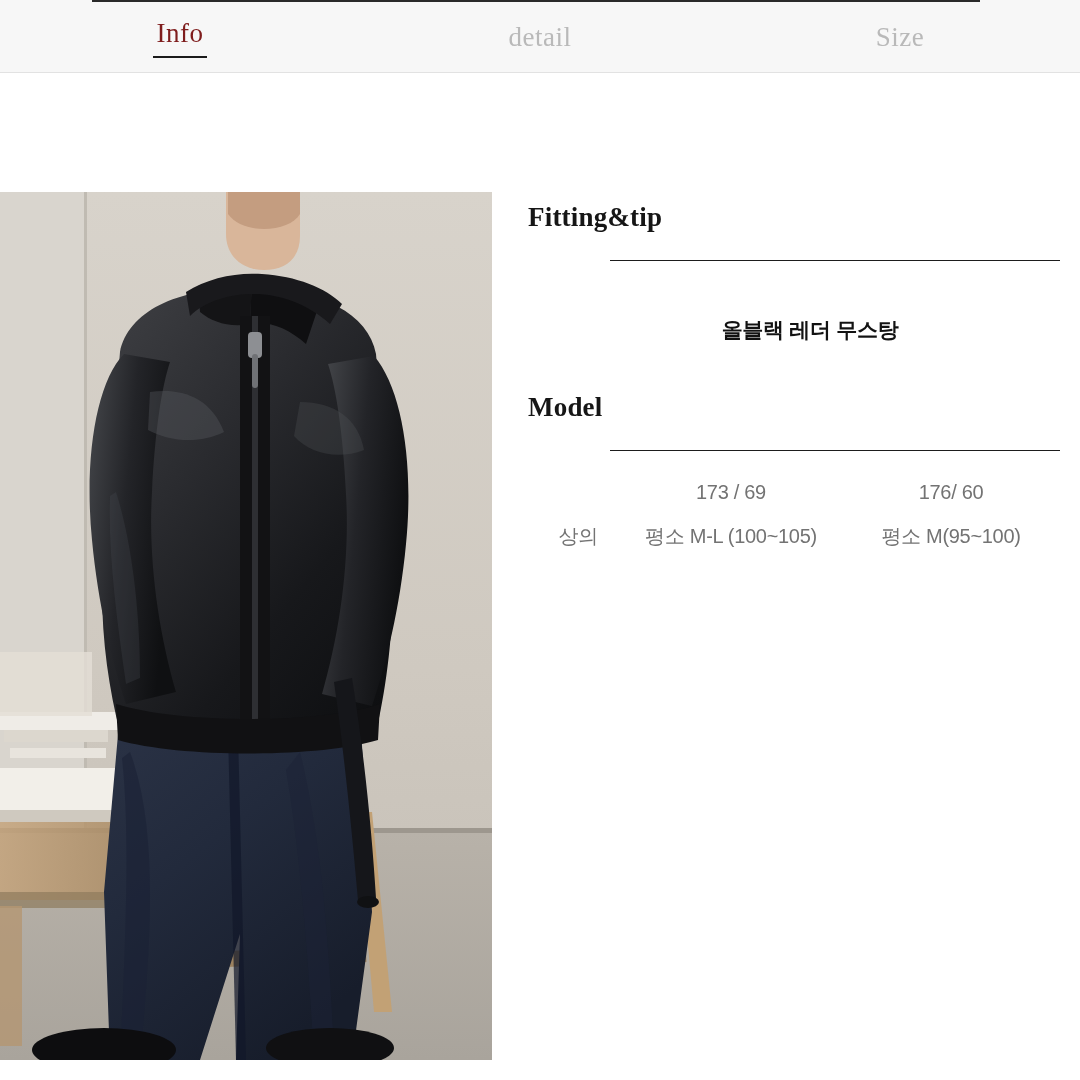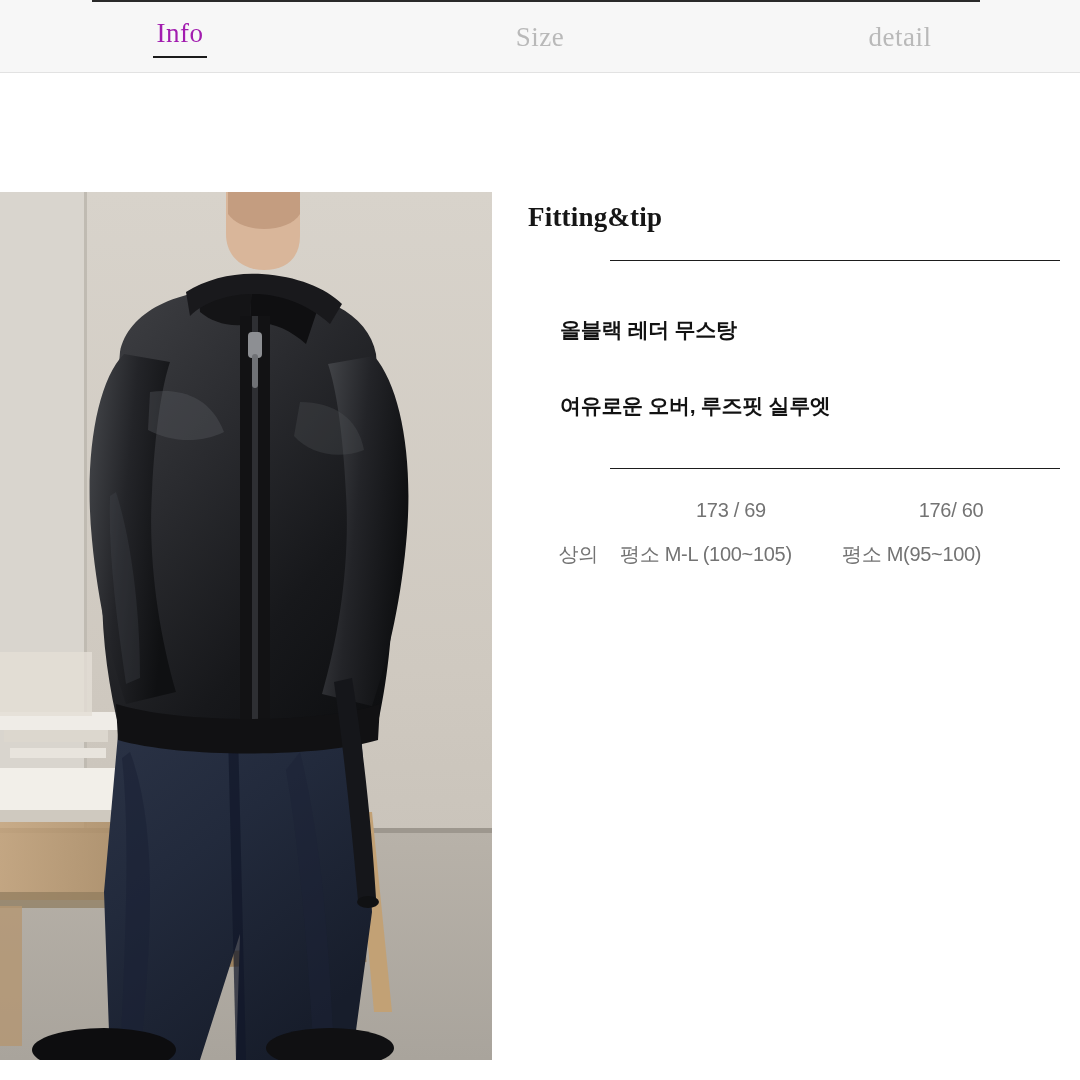--- a/index.html
+++ b/index.html
@@ -43,21 +43,21 @@
     flex: 1 1 0;
     text-align: center;
     font-family: "Liberation Serif", serif;
     font-size: 27px;
     letter-spacing: 0.5px;
     color: #b9b9b9;
     padding-top: 4px;
     user-select: none;
   }
   .tab.active {
-    color: #a21caf;
+    color: #7f1d1d;
   }
   .tab.active .tab-label {
     display: inline-block;
     padding: 0 4px 7px 4px;
     border-bottom: 2px solid #1b1b1b;
   }
 
   
   .content {
     position: absolute;
@@ -95,20 +95,21 @@
   .rule {
     height: 1px;
     background: #1d1d1d;
     margin-top: 27px;
   }
   .rule.indent { margin-left: 82px; }
 
   .bullets {
     margin-top: 55px;
     padding-left: 32px;
+    text-align: center;
   }
   .bullet {
     font-family: "Liberation Sans", sans-serif;
     font-size: 21px;
     font-weight: bold;
     color: #121212;
     letter-spacing: -0.3px;
     margin-bottom: 48px;
     white-space: nowrap;
   }
@@ -134,45 +135,45 @@
   }
   .model-table col.c-label { width: 92px; }
   .model-table col.c-a { width: 222px; }
   .model-table col.c-b { width: 218px; }
   .model-table td.lbl {
     text-align: right;
     padding-right: 22px;
     letter-spacing: -0.3px;
   }
   .model-table td.val {
-    text-align: left;
+    text-align: center;
     letter-spacing: -0.3px;
   }
   .model-table tr.head td {
     text-align: center;
     padding: 6px 0 10px 0;
   }
   .model-table tr.head td.val {
     text-align: center;
   }
 </style>
 </head>
 <body>
 
 <div class="tabbar">
   <div class="tabbar-topline"></div>
   <div class="tabs">
     <div class="tab active">
       <span class="tab-label">Info</span>
     </div>
     <div class="tab">
-      <span class="tab-label">Size</span>
+      <span class="tab-label">detail</span>
     </div>
     <div class="tab">
-      <span class="tab-label">detail</span>
+      <span class="tab-label">Size</span>
     </div>
   </div>
 </div>
 
 <div class="content">
 
   <div class="photo">
     <svg width="492" height="868" viewBox="0 0 492 868" xmlns="http://www.w3.org/2000/svg">
       <defs>
         <linearGradient id="wall" x1="0" y1="0" x2="0" y2="1">
@@ -272,23 +273,23 @@
     </svg>
   </div>
 
   <div class="info-col">
 
     <div class="section-title">Fitting&amp;tip</div>
     <div class="rule indent"></div>
 
     <div class="bullets">
       <div class="bullet">올블랙 레더 무스탕</div>
-      <div class="bullet">여유로운 오버, 루즈핏 실루엣</div>
     </div>
 
+    <div class="section-title model-title">Model</div>
     <div class="rule indent"></div>
 
     <table class="model-table">
       <colgroup>
         <col class="c-label">
         <col class="c-a">
         <col class="c-b">
       </colgroup>
       <tbody>
         <tr class="head">

